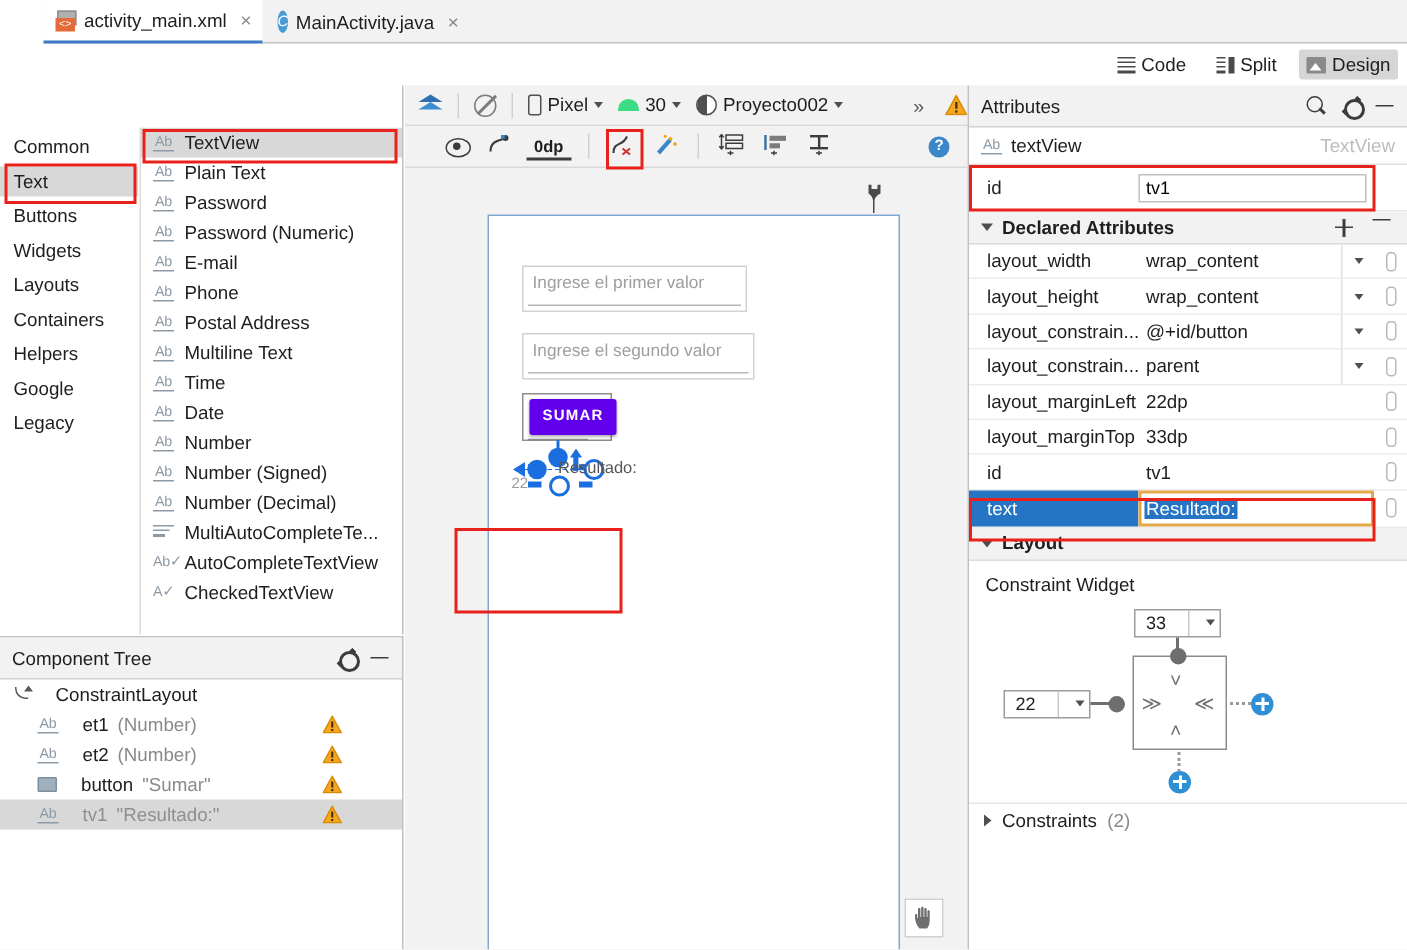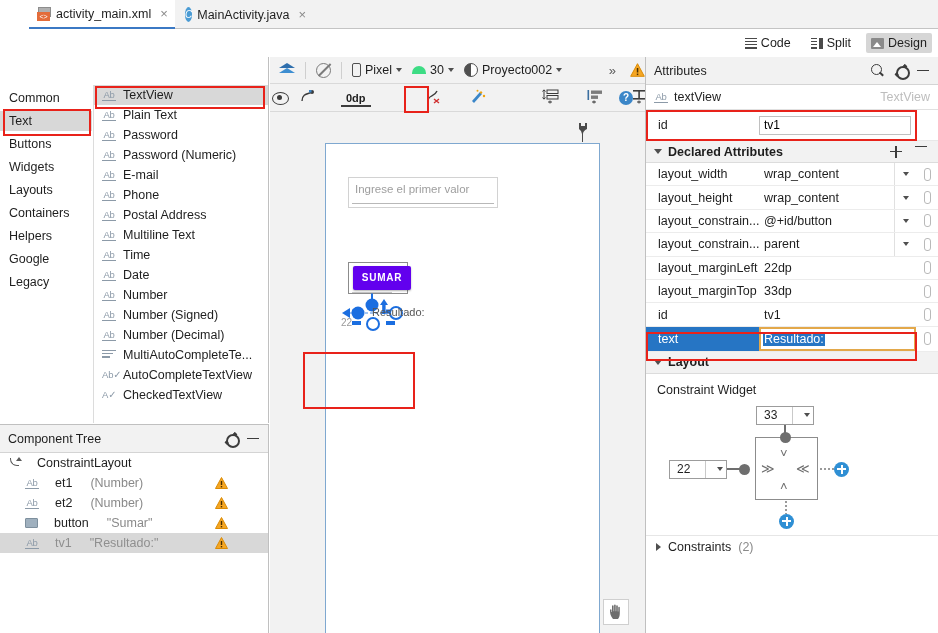--- a/index.html
+++ b/index.html
@@ -85,21 +85,21 @@
   .ic-multi i:nth-child(2){top:3.4px;width:11px;}
   .ic-multi i:nth-child(3){top:6.8px;width:8px;}
   .ck { color:#8c9aa8; font-size:10px; }
 
   .tree-panel { position:absolute; left:0; top:424px; width:269px; height:209px;
                 background:#ffffff; border-right:1px solid #c0c0c0; border-top:1px solid #c0c0c0; }
   .tree-body { position:absolute; left:0; top:28px; right:0; bottom:0; }
   .trow { height:20px; display:flex; align-items:center; font-size:12.5px; position:relative; }
   .trow.sel { background:#d8d8d8; }
   .trow .nm { margin-left:16px; }
-  .trow .sub { color:#8a8a8a; margin-left:18px;text-align:right; }
+  .trow .sub { color:#8a8a8a; margin-left:6px;text-align:right; }
   .trow.sel .nm, .trow.sel .sub { color:#8f8f8f; }
   .warn { position:absolute; right:40px; width:13px; height:12px; }
   .warn svg { display:block; }
   .ic-root { width:13px; height:13px; display:inline-block; position:relative; }
   .ic-root:before{content:""; position:absolute; left:2px; top:1px; width:8px;height:7px;
      border-left:1.8px solid #5a5a5a; border-bottom:1.8px solid #5a5a5a; border-radius:0 0 0 7px;}
   .ic-root:after{content:""; position:absolute; left:8px; top:0px; width:0;height:0;
      border-left:3px solid transparent;border-right:3px solid transparent;border-bottom:4px solid #5a5a5a;}
   .ic-btnw { width:13px;height:10px;background:#9fb0be;border:1px solid #7d8f9d;display:inline-block;border-radius:1px;}
 
@@ -121,21 +121,21 @@
      display:inline-block;position:relative;}
   .ic-nodesign:after{content:"";position:absolute;left:-1px;top:5px;width:17px;height:1.7px;
      background:#7b7b7b;transform:rotate(-45deg);}
   .ic-phone { width:9px;height:14px;border:1.5px solid #4f4f4f;border-radius:2px;display:inline-block;}
   .ic-droid { width:14px;height:8px;border-radius:7px 7px 0 0;background:#3ddc84;display:inline-block;}
   .ic-theme { width:14px;height:14px;border-radius:50%;border:1.6px solid #4f4f4f;
      display:inline-block;background:linear-gradient(90deg,#4f4f4f 50%,#fff 50%);}
   .ic-warn-tb { width:15px;height:14px; }
 
   .dtoolbar2 { height:28px; background:#f2f2f2; border-bottom:1px solid #d9d9d9;
-               display:flex; align-items:center; gap:28px; padding-left:2px; position:relative; }
+               display:flex; align-items:center; gap:13px; padding-left:27px; position:relative; }
   .ic-eye{width:15px;height:11px;display:inline-block;position:relative;}
   .ic-eye:before{content:"";position:absolute;left:0;top:0;width:15px;height:11px;
      border:1.5px solid #3c3c3c;border-radius:50% 50%;}
   .ic-eye:after{content:"";position:absolute;left:5px;top:3px;width:5px;height:5px;
      border-radius:50%;background:#3c3c3c;}
   .ic-0dp{font-size:11px;font-weight:bold;position:relative;padding:0 3px;}
   .ic-0dp:after{content:"";position:absolute;left:-2px;right:-2px;bottom:-3px;height:1.6px;background:#3c3c3c;}
   .ic-magic{width:17px;height:17px;position:relative;display:inline-block;}
   .ic-help{width:14px;height:14px;border-radius:50%;background:#3b86c8;color:#fff;
      font-size:10px;line-height:14px;text-align:center;font-weight:bold;}
@@ -507,20 +507,24 @@
             <path d="M4 0 L4 3 L2 3 L2 0 M8 0 L8 3 L10 3 L10 0" fill="#4a4a4a"></path>
             <path d="M2 3 L10 3 L10 6 Q6 8 6 11 L6 19 L5 19 L5 11 Q5 8 2 6 Z" fill="#4a4a4a"></path>
           </svg>
       </span>
 
       <div class="phone">
         <div class="et" style="left:22px;top:33px;width:150px;height:31px;">
           <span class="ph">Ingrese el primer valor</span>
           <span class="under"></span>
         </div>
+        <div class="et" style="left:22px;top:78px;width:155px;height:31px;">
+          <span class="ph">Ingrese el segundo valor</span>
+          <span class="under"></span>
+        </div>
 
         <div style="position:absolute;left:22px;top:118px;width:60px;height:32px;border:1px solid #8c8c8c;"></div>
         <div class="sumar" style="left:27px;top:122px;width:58px;height:24px;line-height:24px;">SUMAR</div>
 
         <div class="sel-wrap" style="left:14px;top:147px;width:78px;height:40px;">
           <svg width="82" height="44" viewBox="0 0 82 44">
 
             <line x1="32" y1="2" x2="32" y2="16" stroke="#1b6ee0" stroke-width="2"></line>
             <line x1="12" y1="2" x2="52" y2="2" stroke="#8c8c8c" stroke-width="1"></line>
 

